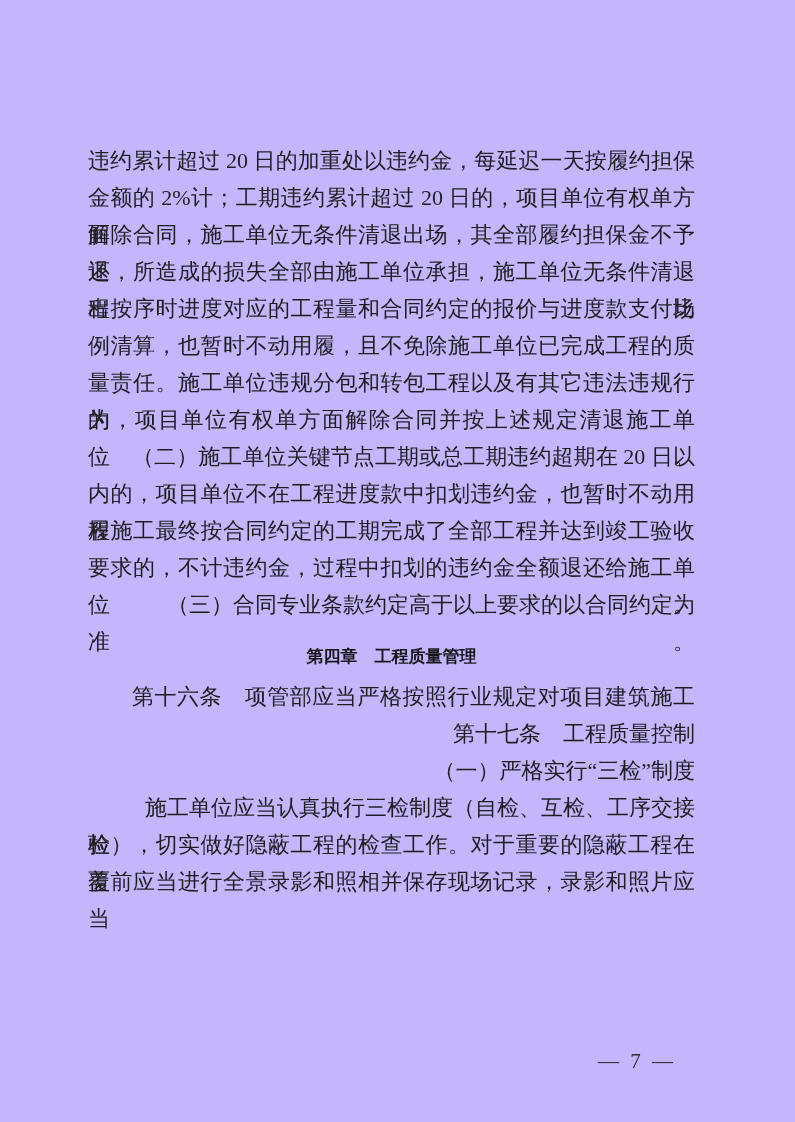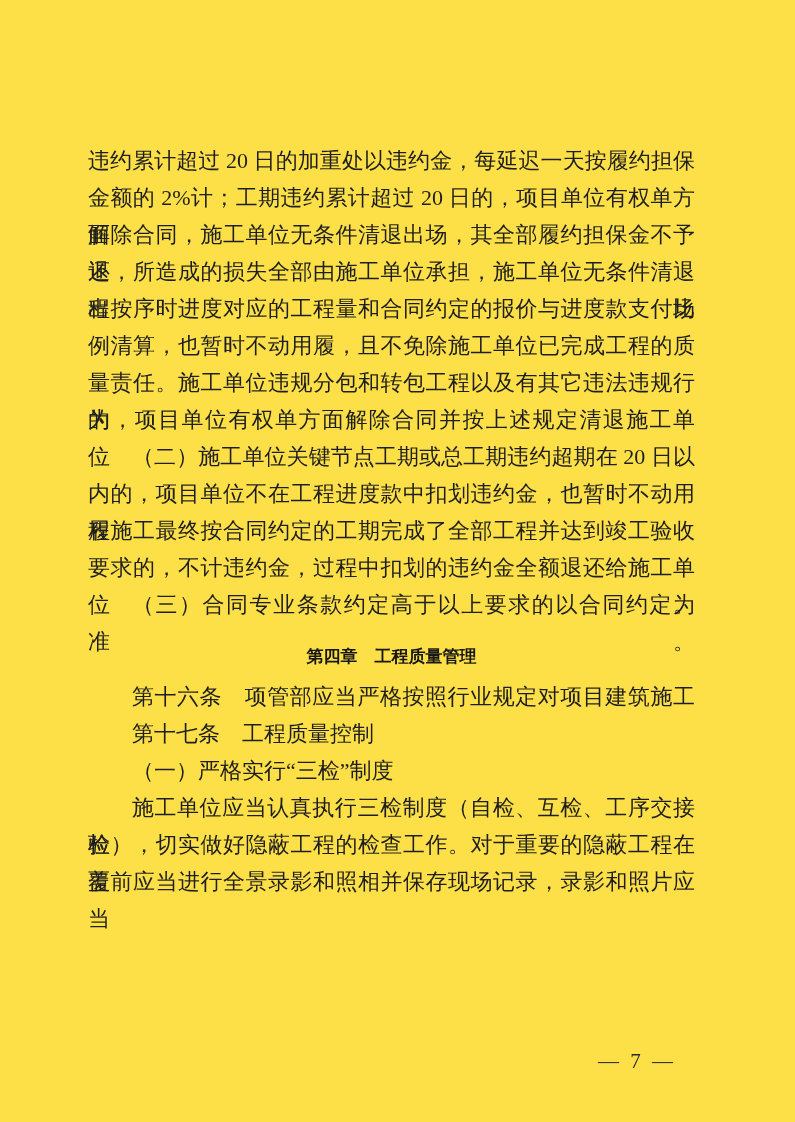--- a/index.html
+++ b/index.html
@@ -4,21 +4,21 @@
 <style>
   html, body {
     margin: 0;
     padding: 0;
     background: #e8e8e8;
   }
   .page {
     position: relative;
     width: 795px;
     height: 1122px;
-    background: #fde047;
+    background: #c4b5fd;
     font-family: "Liberation Serif", "DejaVu Serif", serif;
     color: #1e1e20;
     overflow: hidden;
     margin: 0 auto;
   }
   .textblock {
     position: absolute;
     left: 88px;
     top: 142px;
     width: 607px;
@@ -32,20 +32,21 @@
     text-rendering: optimizeLegibility;
   }
   .line.fill {
     white-space: normal;
     text-align: justify;
     text-align-last: justify;
     -moz-text-align-last: justify;
   }
   .line.indent {
     text-indent: 44px;
+    text-align: right;
   }
   .line.heading {
     font-family: "Liberation Sans", "DejaVu Sans", sans-serif;
     font-weight: bold;
     font-size: 17px;
     line-height: 42px;
     height: 42px;
     margin-top: 13px;
     text-align: center;
     text-align-last: center;

